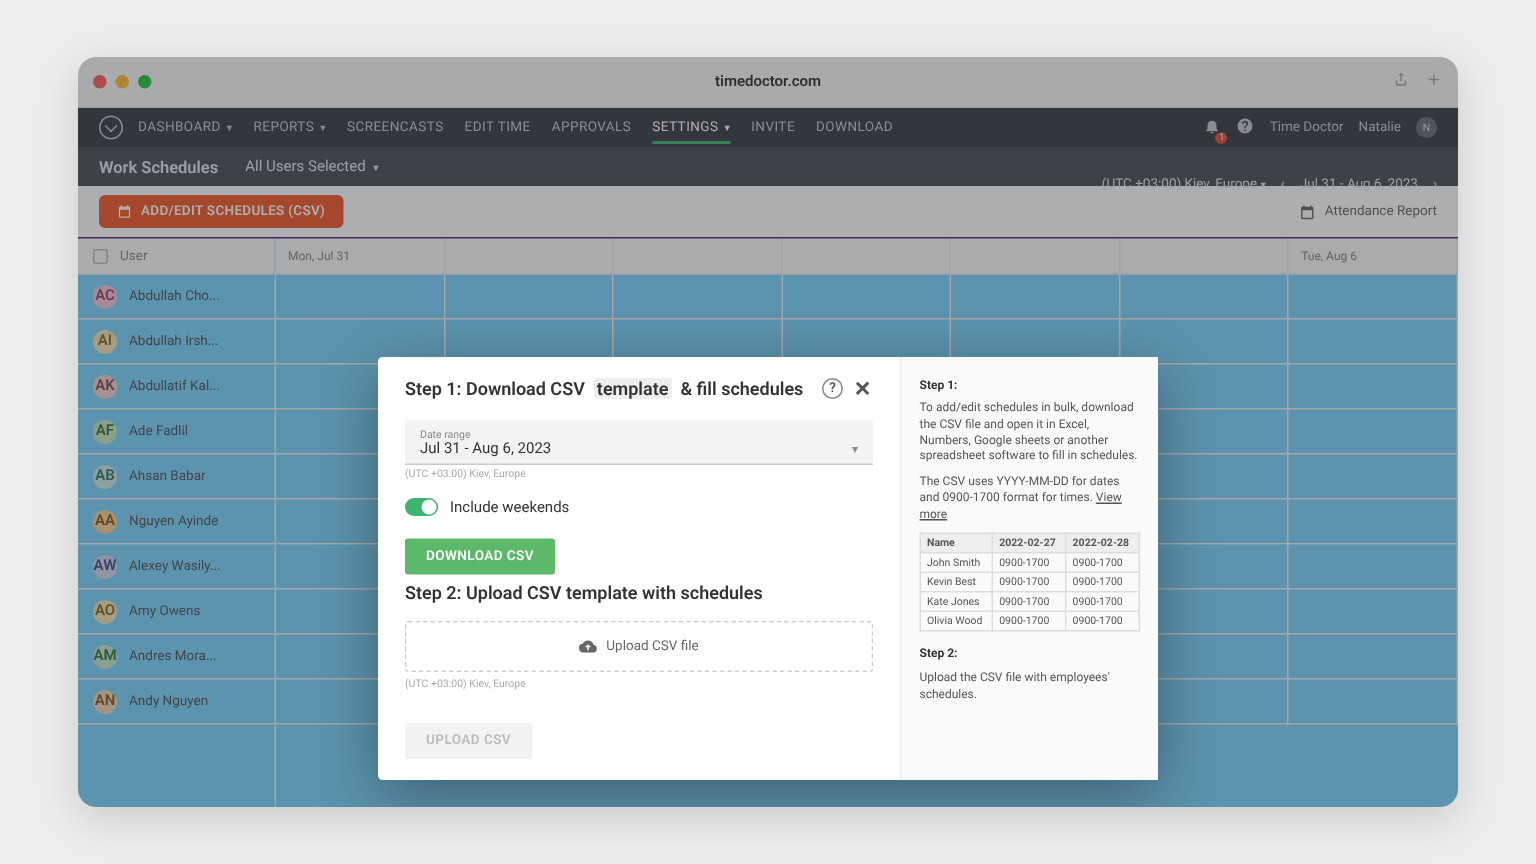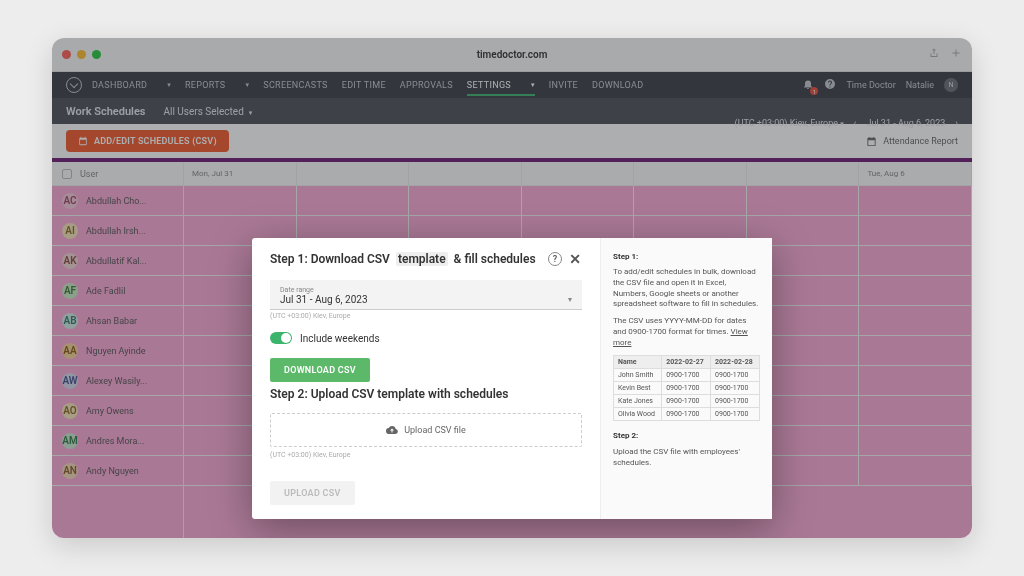--- a/index.html
+++ b/index.html
@@ -12,41 +12,41 @@
 .dot { width:9px; height:9px; border-radius:50%; }
 .dot.red{background:#ff5f57;} .dot.yellow{background:#ffbd2e;} .dot.green{background:#28c840;}
 .addr { position:absolute; left:50%; transform:translateX(-50%); font-weight:600; color:#333; font-size:10px; }
 .tb-right { margin-left:auto; display:flex; gap:10px; color:#aaa; font-size:12px;}
 .tb-right svg { width:12px; height:12px; }
 
 
 .nav { height:26px; background:#3b3f46; display:flex; align-items:center; padding:0 14px; font-size:9px; color:#c4c7cc; }
 .logo-circ { width:16px; height:16px; border:1.5px solid #c4c7cc; border-radius:50%; margin-right:10px; position:relative; }
 .logo-circ::after{content:"";position:absolute;width:5px;height:5px;border-bottom:1.5px solid #c4c7cc;border-right:1.5px solid #c4c7cc;transform:rotate(45deg);top:3px;left:4px;}
-.nav-item { margin-right:14px; display:flex; align-items:center; gap:20px; letter-spacing:.3px;}
+.nav-item { margin-right:14px; display:flex; align-items:center; gap:4px; letter-spacing:.3px;}
 .nav-item.active { color:#fff; border-bottom:2px solid #3db46c; padding-bottom:4px; margin-bottom:-6px;}
 .caret { font-size:7px; }
 .nav-right { margin-left:auto; display:flex; align-items:center; gap:10px;}
 .bell { position:relative; }
 .bell-badge { position:absolute; bottom:-3px; right:-4px; background:#e84e3c; color:#fff; font-size:6px; width:8px; height:8px; border-radius:50%; display:flex; align-items:center; justify-content:center;}
 .avatar-sm { width:14px;height:14px;border-radius:50%;background:#6c6f76;display:flex;align-items:center;justify-content:center;font-size:7px;color:#ddd;}
 
 
 .subhdr { height:26px; background:#4c5058; display:flex; align-items:center; padding:0 14px; font-size:10px; color:#e4e6ea;}
 .subhdr-title{font-weight:600; font-size:11px; margin-right:18px;}
 .subhdr-right{margin-left:auto; display:flex; align-items:center; gap:10px; font-size:9px;margin-top:24px;}
 
 
 .actbar { height:34px; display:flex; align-items:center; padding:0 14px; }
 .btn-orange { background:#f1592a; color:#fff; font-size:9px; font-weight:600; padding:6px 12px; border-radius:4px; display:flex; align-items:center; gap:6px; letter-spacing:.2px;}
 .btn-orange svg{width:10px;height:10px;}
 .att-link { margin-left:auto; display:flex; gap:6px; font-size:9px; color:#666; align-items:center;}
 
 
-.grid { flex:1; display:flex; border-top:4px solid #701a75; font-size:9px; color:#555; background:#f9a8d4; overflow:hidden;}
+.grid { flex:1; display:flex; border-top:1px solid #701a75; font-size:9px; color:#555; background:#7dd3fc; overflow:hidden;}
 .grid-left { width:132px; border-right:1px solid #eee;}
 .grid-head { height:24px; border-bottom:1px solid #eee; display:flex; align-items:center; padding:0 10px; color:#888; background:#fafafa;}
 .chk { width:10px;height:10px;border:1px solid #bbb;border-radius:2px;margin-right:8px;}
 .user-row{height:30px;border-bottom:1px solid #f2f2f2;display:flex;align-items:center;padding:0 10px;gap:8px;}
 .uavatar{width:16px;height:16px;border-radius:50%;display:flex;align-items:center;justify-content:center;font-size:10px;font-weight:600;}
 .grid-right{flex:1;position:relative;}
 .cols{display:flex;height:24px;border-bottom:1px solid #eee;background:#fafafa;}
 .col{flex:1;border-right:1px solid #eee;padding:0 8px;display:flex;align-items:center;color:#888;font-size:8px;}
 .cells{position:relative;}
 .crow{height:30px;border-bottom:1px solid #f2f2f2;display:flex;}

